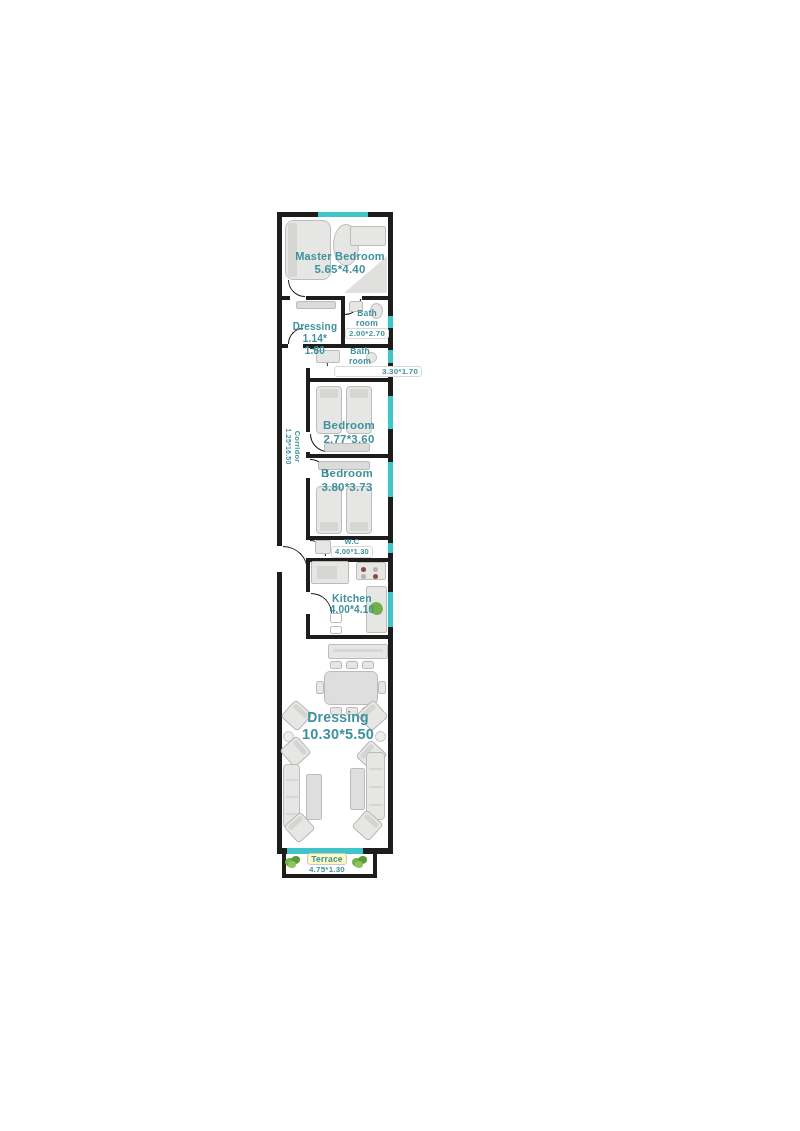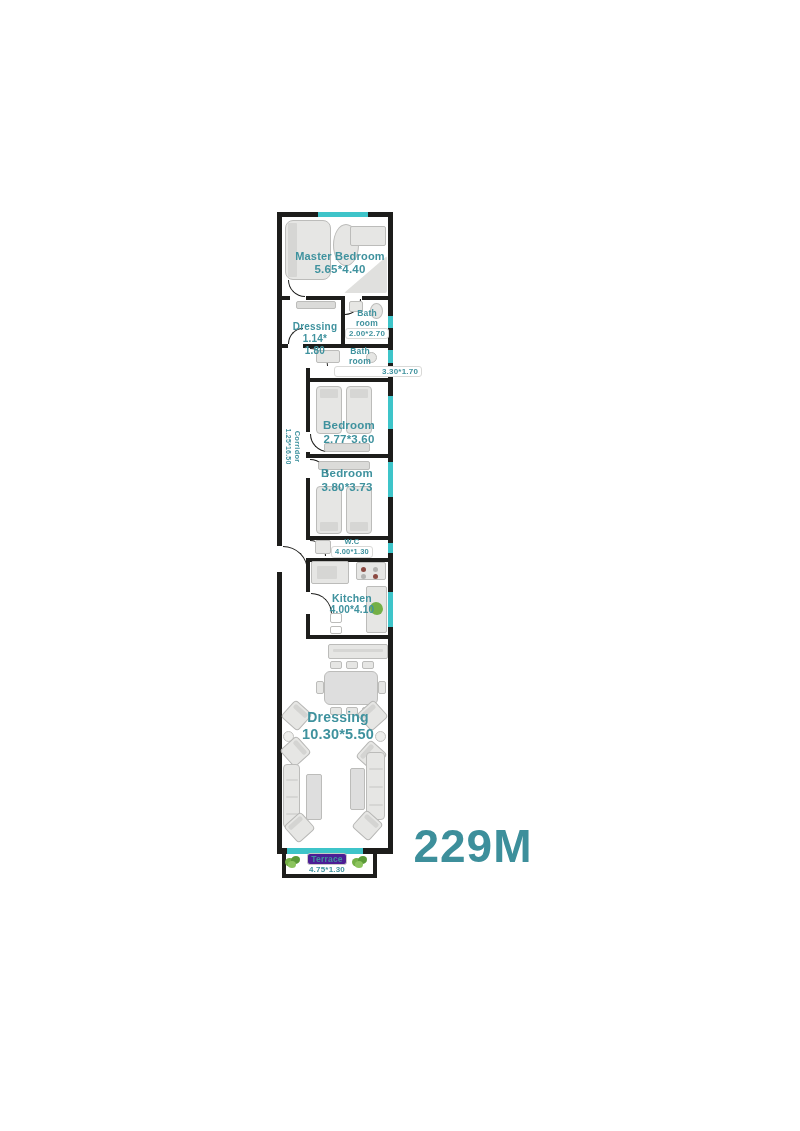--- a/index.html
+++ b/index.html
@@ -17,21 +17,21 @@
   .tri{clip-path:polygon(100% 0,100% 100%,0 100%);border:none;background:#e0e0de;}
   
   .door{position:absolute;box-sizing:border-box;border:1.6px solid #1d1d1b;background:transparent;}
   .d-tl{border-right:none;border-bottom:none;border-radius:100% 0 0 0;}
   .d-tr{border-left:none;border-bottom:none;border-radius:0 100% 0 0;}
   .d-bl{border-right:none;border-top:none;border-radius:0 0 0 100%;}
   .d-br{border-left:none;border-top:none;border-radius:0 0 100% 0;}
   
   .lbl{position:absolute;color:#3f929e;font-weight:bold;text-align:center;line-height:1.18;letter-spacing:.2px;}
   .pill{display:inline-block;background:#ffffff;border:1px solid #d9d9d7;border-radius:3px;padding:0 3px;}
-  .pill-g{display:inline-block;background:#4c1d95;border:1px solid #c9c9c7;border-radius:3px;padding:0 3px;}
+  .pill-g{display:inline-block;background:#fef9c3;border:1px solid #c9c9c7;border-radius:3px;padding:0 3px;}
   .rot90{transform:rotate(90deg);}
   
   .chairD{position:absolute;background:#e6e6e4;border:1px solid #b7b7b5;border-radius:4px;box-sizing:border-box;}
   .chairD .bk{position:absolute;left:2px;top:2px;right:2px;height:5px;background:#d4d4d2;border-radius:2px;}
   .ctbl{position:absolute;background:#eeeeec;border:1px solid #c2c2c0;border-radius:50%;}
   
   .plant{position:absolute;}
   .plant .p1{position:absolute;width:10px;height:9px;background:#74b046;border-radius:50% 60% 50% 60%;left:0;top:2px;}
   .plant .p2{position:absolute;width:9px;height:8px;background:#5a9a37;border-radius:60% 50% 60% 50%;left:6px;top:0;}
   .plant .p3{position:absolute;width:8px;height:7px;background:#8cc45e;border-radius:50%;left:3px;top:5px;}
@@ -254,16 +254,15 @@
     <div>Dressing</div>
     <div style="font-size:14.5px;">10.30*5.50</div>
   </div>
 
   <div class="lbl" style="left:292px;top:853px;width:70px;font-size:8.5px;line-height:1.2;">
     <div class="pill-g">Terrace</div>
     <div style="font-size:8px;">4.75*1.30</div>
   </div>
 
   <div class="title-block">
-    <div class="title-area">229M</div>
   </div>
 
 </div>
 
 </body></html>

